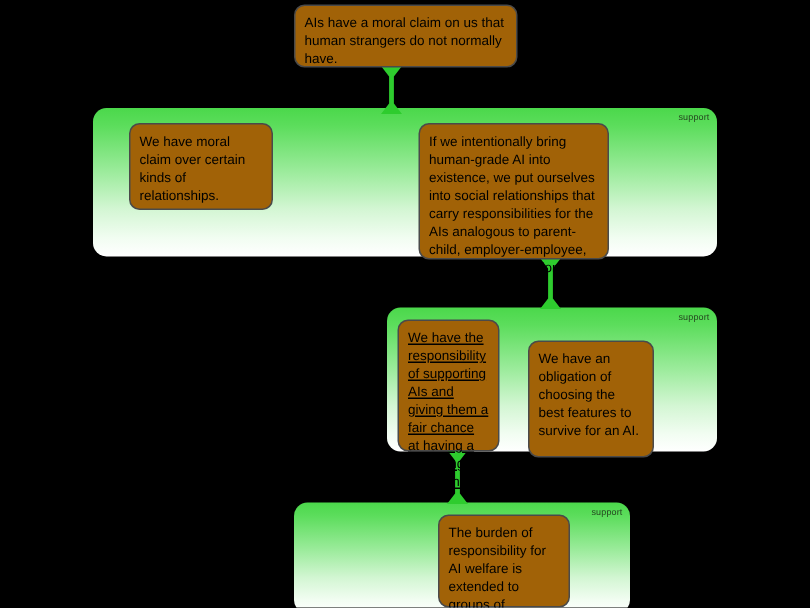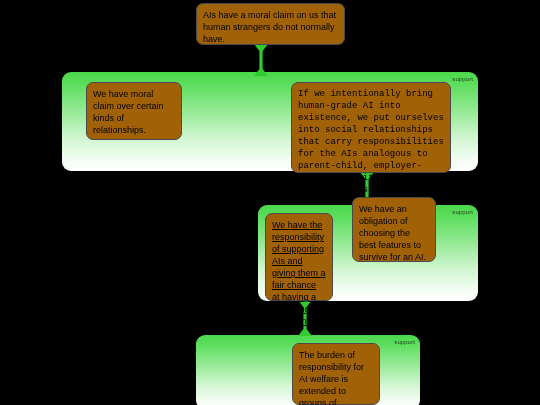--- a/index.html
+++ b/index.html
@@ -86,39 +86,39 @@
 
   <div class="group" style="left:62px; top:72px; width:416px; height:99px;">
     <span class="group-tab">support</span>
   </div>
 
   <div class="node" style="left:70px; top:82px; width:96px; height:58px;margin-left:16px;">
     <span>We have moral claim over certain kinds of relationships.</span>
   </div>
 
 
-  <div class="node" style="left:291px; top:82px; width:160px; height:91px;font-family:Liberation Mono, monospace;">
+  <div class="node" style="left:279px; top:82px; width:127px; height:91px;">
     <span>If we intentionally bring human-grade AI into existence, we put ourselves into social relationships that carry responsibilities for the AIs analogous to parent-child, employer-employee, deity-creature relationships.</span>
   </div>
 
   <div class="connector" style="left:358px; top:172px; width:18px; height:34px;">
     <svg width="18" height="34" viewBox="0 0 18 34">
       <path d="M2,0 L16,0 L10.6,7 L10.6,27 L16,34 L2,34 L7.4,27 L7.4,7 Z" fill="#2ecc2e"></path>
     </svg>
   </div>
 
   <div class="group" style="left:258px; top:205px; width:220px; height:96px;">
     <span class="group-tab">support</span>
   </div>
 
   <div class="node" style="left:265px; top:213px; width:68px; height:88px;text-decoration:underline;">
     <span>We have the responsibility of supporting AIs and giving them a fair chance at having a satisfying experience.</span>
   </div>
 
-  <div class="node" style="left:352px; top:197px; width:84px; height:65px;">
+  <div class="node" style="left:352px; top:227px; width:84px; height:78px;">
     <span>We have an obligation of choosing the best features to survive for an AI.</span>
   </div>
 
   <div class="connector" style="left:296px; top:300px; width:18px; height:36px;">
     <svg width="18" height="36" viewBox="0 0 18 36">
       <path d="M2,0 L16,0 L10.6,7 L10.6,29 L16,36 L2,36 L7.4,29 L7.4,7 Z" fill="#2ecc2e"></path>
     </svg>
   </div>
 
   <div class="group" style="left:196px; top:335px; width:224px; height:74px;">

